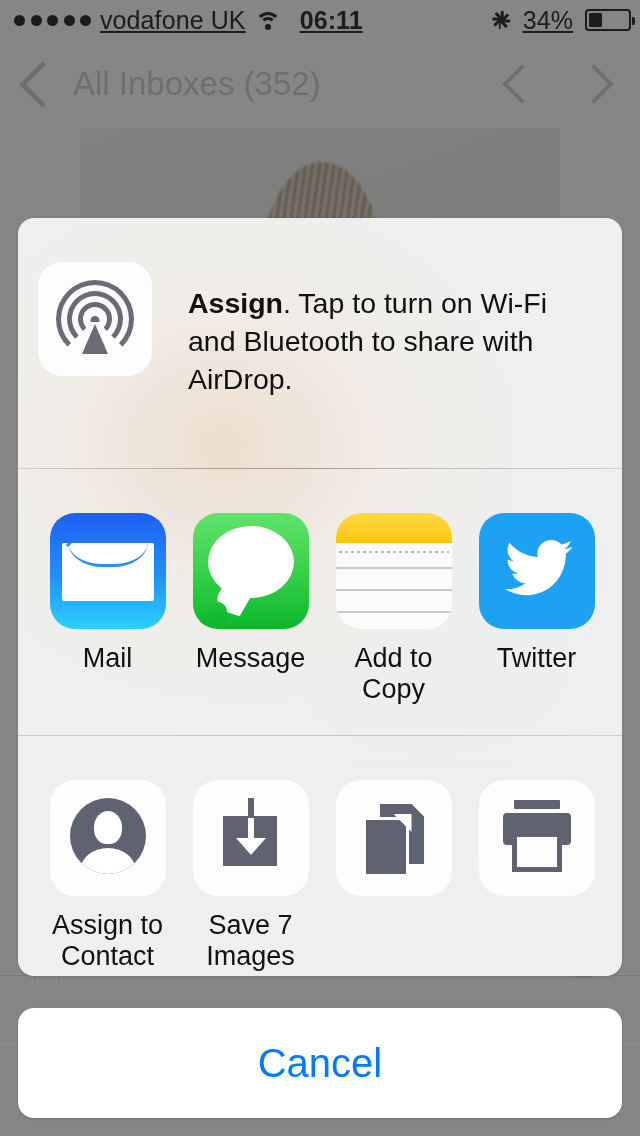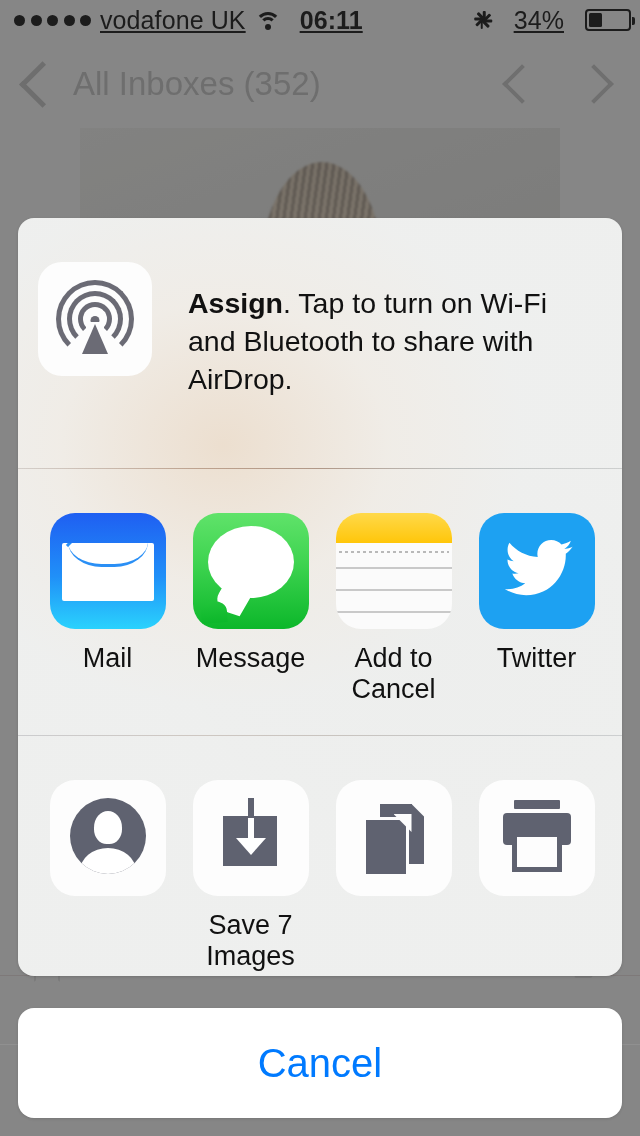--- a/index.html
+++ b/index.html
@@ -122,21 +122,21 @@
     border-bottom-color: transparent; border-left-color: transparent; border-right-color: transparent;
     border-radius: 50%; transform: translateX(-50%);
   }
   .wifi-ico b:nth-child(1) { width: 26px; height: 26px; top: 1px; }
   .wifi-ico b:nth-child(2) { width: 16px; height: 16px; top: 6px; }
   .wifi-ico .dot {
     position: absolute; left: 50%; bottom: 0px; width: 6px; height: 6px;
     background: #1c1c1c; border-radius: 50%; transform: translateX(-50%);
   }
   .clock { font-weight: bold; font-size: 25px; margin-left: 10px; }
-  .sb-right { margin-left: auto; display: flex; align-items: center; gap: 21px; }
+  .sb-right { margin-left: auto; display: flex; align-items: center; gap: 12px; }
   .sync-ico {
     width: 22px; height: 22px; position: relative; display: inline-block;
   }
   .sync-ico s {
     position: absolute; left: 50%; top: 50%; width: 2.5px; height: 9px;
     background: #1c1c1c; transform-origin: 50% 0%; border-radius: 1px; text-decoration: none;
   }
   .pct { font-size: 25px; }
   .battery {
     width: 46px; height: 22px; border: 2px solid #1c1c1c;
@@ -581,21 +581,21 @@
       </div>
 
       <div class="row-item">
         <div class="tile notes">
           <span class="notes-head"></span>
           <span class="notes-perf"></span>
           <span class="notes-line nl1"></span>
           <span class="notes-line nl2"></span>
           <span class="notes-line nl3"></span>
         </div>
-        <div class="row-label">Add to Cancel</div>
+        <div class="row-label">Add to Copy</div>
       </div>
 
       <div class="row-item">
         <div class="tile twitter">
           <svg class="tw-bird" viewBox="0 0 24 24">
             <path fill="#ffffff" d="M23.95 4.57c-.88.39-1.83.65-2.82.77 1.01-.61 1.79-1.57 2.16-2.72-.95.56-2 .97-3.12 1.19C19.27 2.86 18.07 2.3 16.74 2.3c-2.55 0-4.62 2.07-4.62 4.62 0 .36.04.72.12 1.06C8.4 7.79 5.06 5.99 2.82 3.25c-.4.68-.63 1.47-.63 2.32 0 1.6.82 3.02 2.05 3.85-.75-.02-1.46-.23-2.08-.57v.06c0 2.24 1.59 4.1 3.71 4.53-.39.1-.8.16-1.22.16-.3 0-.59-.03-.87-.08.59 1.84 2.3 3.18 4.33 3.22-1.59 1.24-3.59 1.98-5.76 1.98-.37 0-.74-.02-1.11-.06 2.06 1.32 4.5 2.09 7.13 2.09 8.55 0 13.23-7.08 13.23-13.22 0-.2 0-.4-.01-.6.91-.66 1.7-1.48 2.32-2.41z"></path>
           </svg>
         </div>
         <div class="row-label">Twitter</div>
       </div>
@@ -611,20 +611,22 @@
 
     <div class="icon-row" id="act-row">
 
       <div class="row-item">
         <div class="tile action">
           <span class="contact-circle">
             <span class="head"></span>
             <span class="body"></span>
           </span>
         </div>
+        <div class="row-label">Assign to
+Contact</div>
       </div>
 
       <div class="row-item">
         <div class="tile action">
           <span class="save-shaft"></span>
           <span class="save-box"></span>
           <span class="save-shaft-w"></span>
           <span class="save-arrow"></span>
         </div>
         <div class="row-label">Save 7

